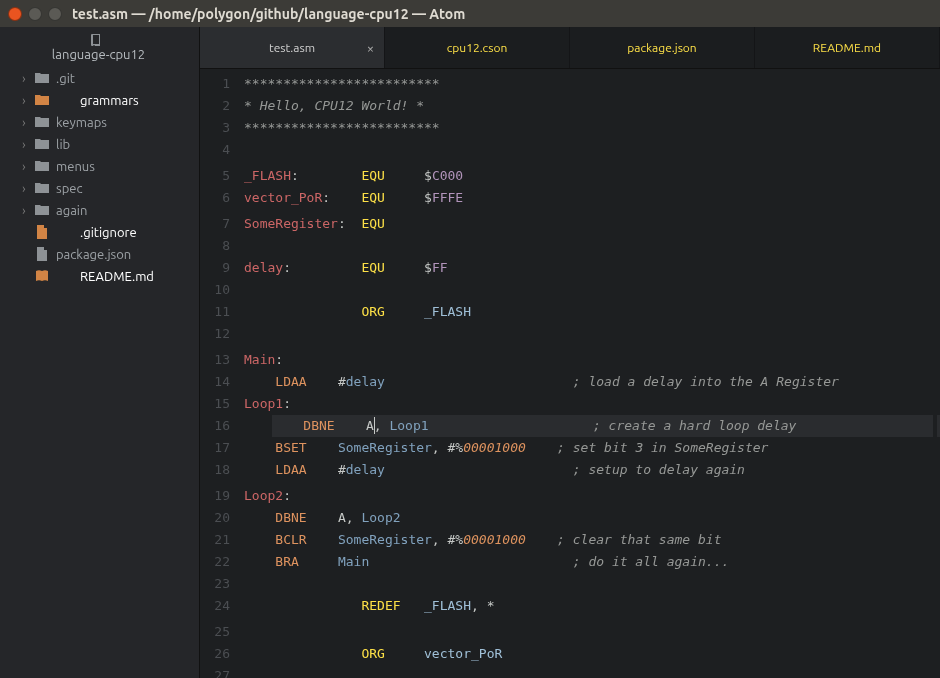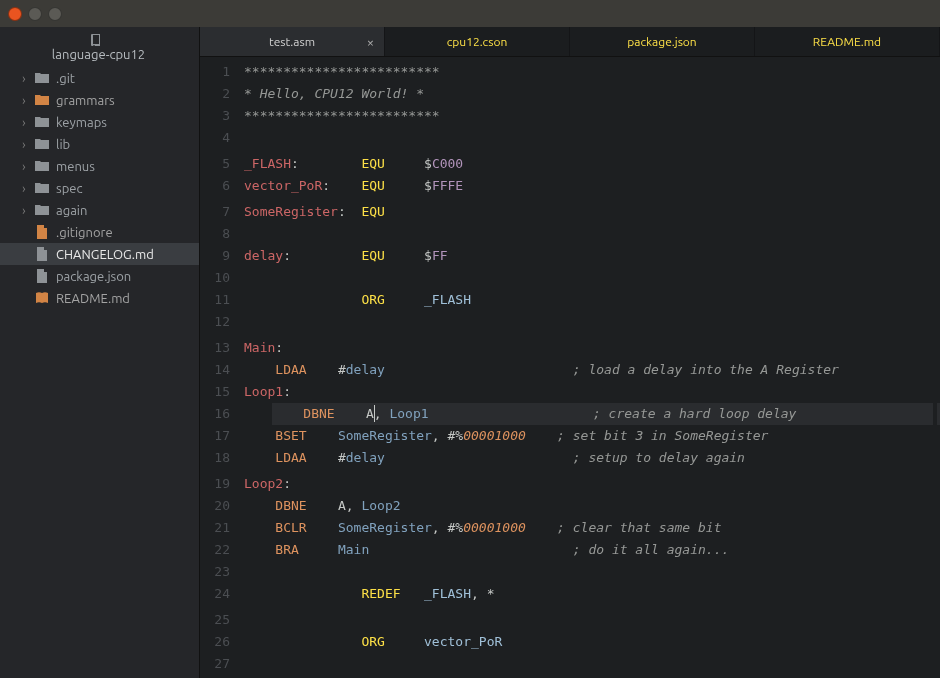--- a/index.html
+++ b/index.html
@@ -67,26 +67,26 @@
   .tree-icon {
     width: 16px; height: 14px; margin-right: 6px;
     display: inline-flex; align-items:center; justify-content:center;
   }
   .folder-svg { fill:#8e9296; }
   .folder-open-svg { fill:#d28445; }
   .file-svg { fill:#8e9296; }
   .file-mod-svg { fill:#d28445; }
   .book-svg { fill:#d28445; }
   .repo-svg { fill:#8e9296; }
-  .label-mod { color:#a3a3a3; }
+  .label-mod { color:#ffffff;margin-left:24px; }
 
   
   .main { flex:1; display:flex; flex-direction:column; }
   .tabbar {
-    height: 30px;
+    height: 42px;
     background: #1b1d1f;
     display:flex;
     border-bottom:1px solid #111;
   }
   .tab {
     flex:1;
     display:flex; align-items:center; justify-content:center;
     color:#fde047; font-size:12px;
     position:relative;
     border-right:1px solid #141517;
@@ -158,20 +158,21 @@
 </style>
 </head>
 <body>
 
 <div class="titlebar">
   <div class="window-controls">
     <span class="wc-btn wc-close"></span>
     <span class="wc-btn wc-min"></span>
     <span class="wc-btn wc-max"></span>
   </div>
+  <div class="window-title">test.asm — /home/polygon/github/language-cpu12 — Atom</div>
 </div>
 
 <div class="app">
 
   <div class="sidebar">
     <div class="project-root">
       <span class="tree-icon">
         <svg width="14" height="14" viewBox="0 0 14 14">
             <path class="repo-svg" d="M3 1h8v12H3a1 1 0 0 1-1-1V2a1 1 0 0 1 1-1zm1 1v9h6V2H4zm0 10v1l1-.7 1 .7v-1H4z"></path>
           </svg>
@@ -243,29 +244,20 @@
           <span class="">again</span>
         </div>
         <div class="tree-item depth1">
           <span class="chev"></span>
           <span class="tree-icon">
             <svg width="12" height="14" viewBox="0 0 12 14">
               <path class="file-mod-svg" d="M1 0h7l3 3v11H1zM8 0v3h3"></path>
             </svg>
           </span>
           <span class="label-mod">.gitignore</span>
-        </div>
-        <div class="tree-item depth1 selected">
-          <span class="chev"></span>
-          <span class="tree-icon">
-            <svg width="12" height="14" viewBox="0 0 12 14">
-              <path class="file-svg" d="M1 0h7l3 3v11H1zM8 0v3h3"></path>
-            </svg>
-          </span>
-          <span class="">CHANGELOG.md</span>
         </div>
         <div class="tree-item depth1">
           <span class="chev"></span>
           <span class="tree-icon">
             <svg width="12" height="14" viewBox="0 0 12 14">
               <path class="file-svg" d="M1 0h7l3 3v11H1zM8 0v3h3"></path>
             </svg>
           </span>
           <span class="">package.json</span>
         </div>

